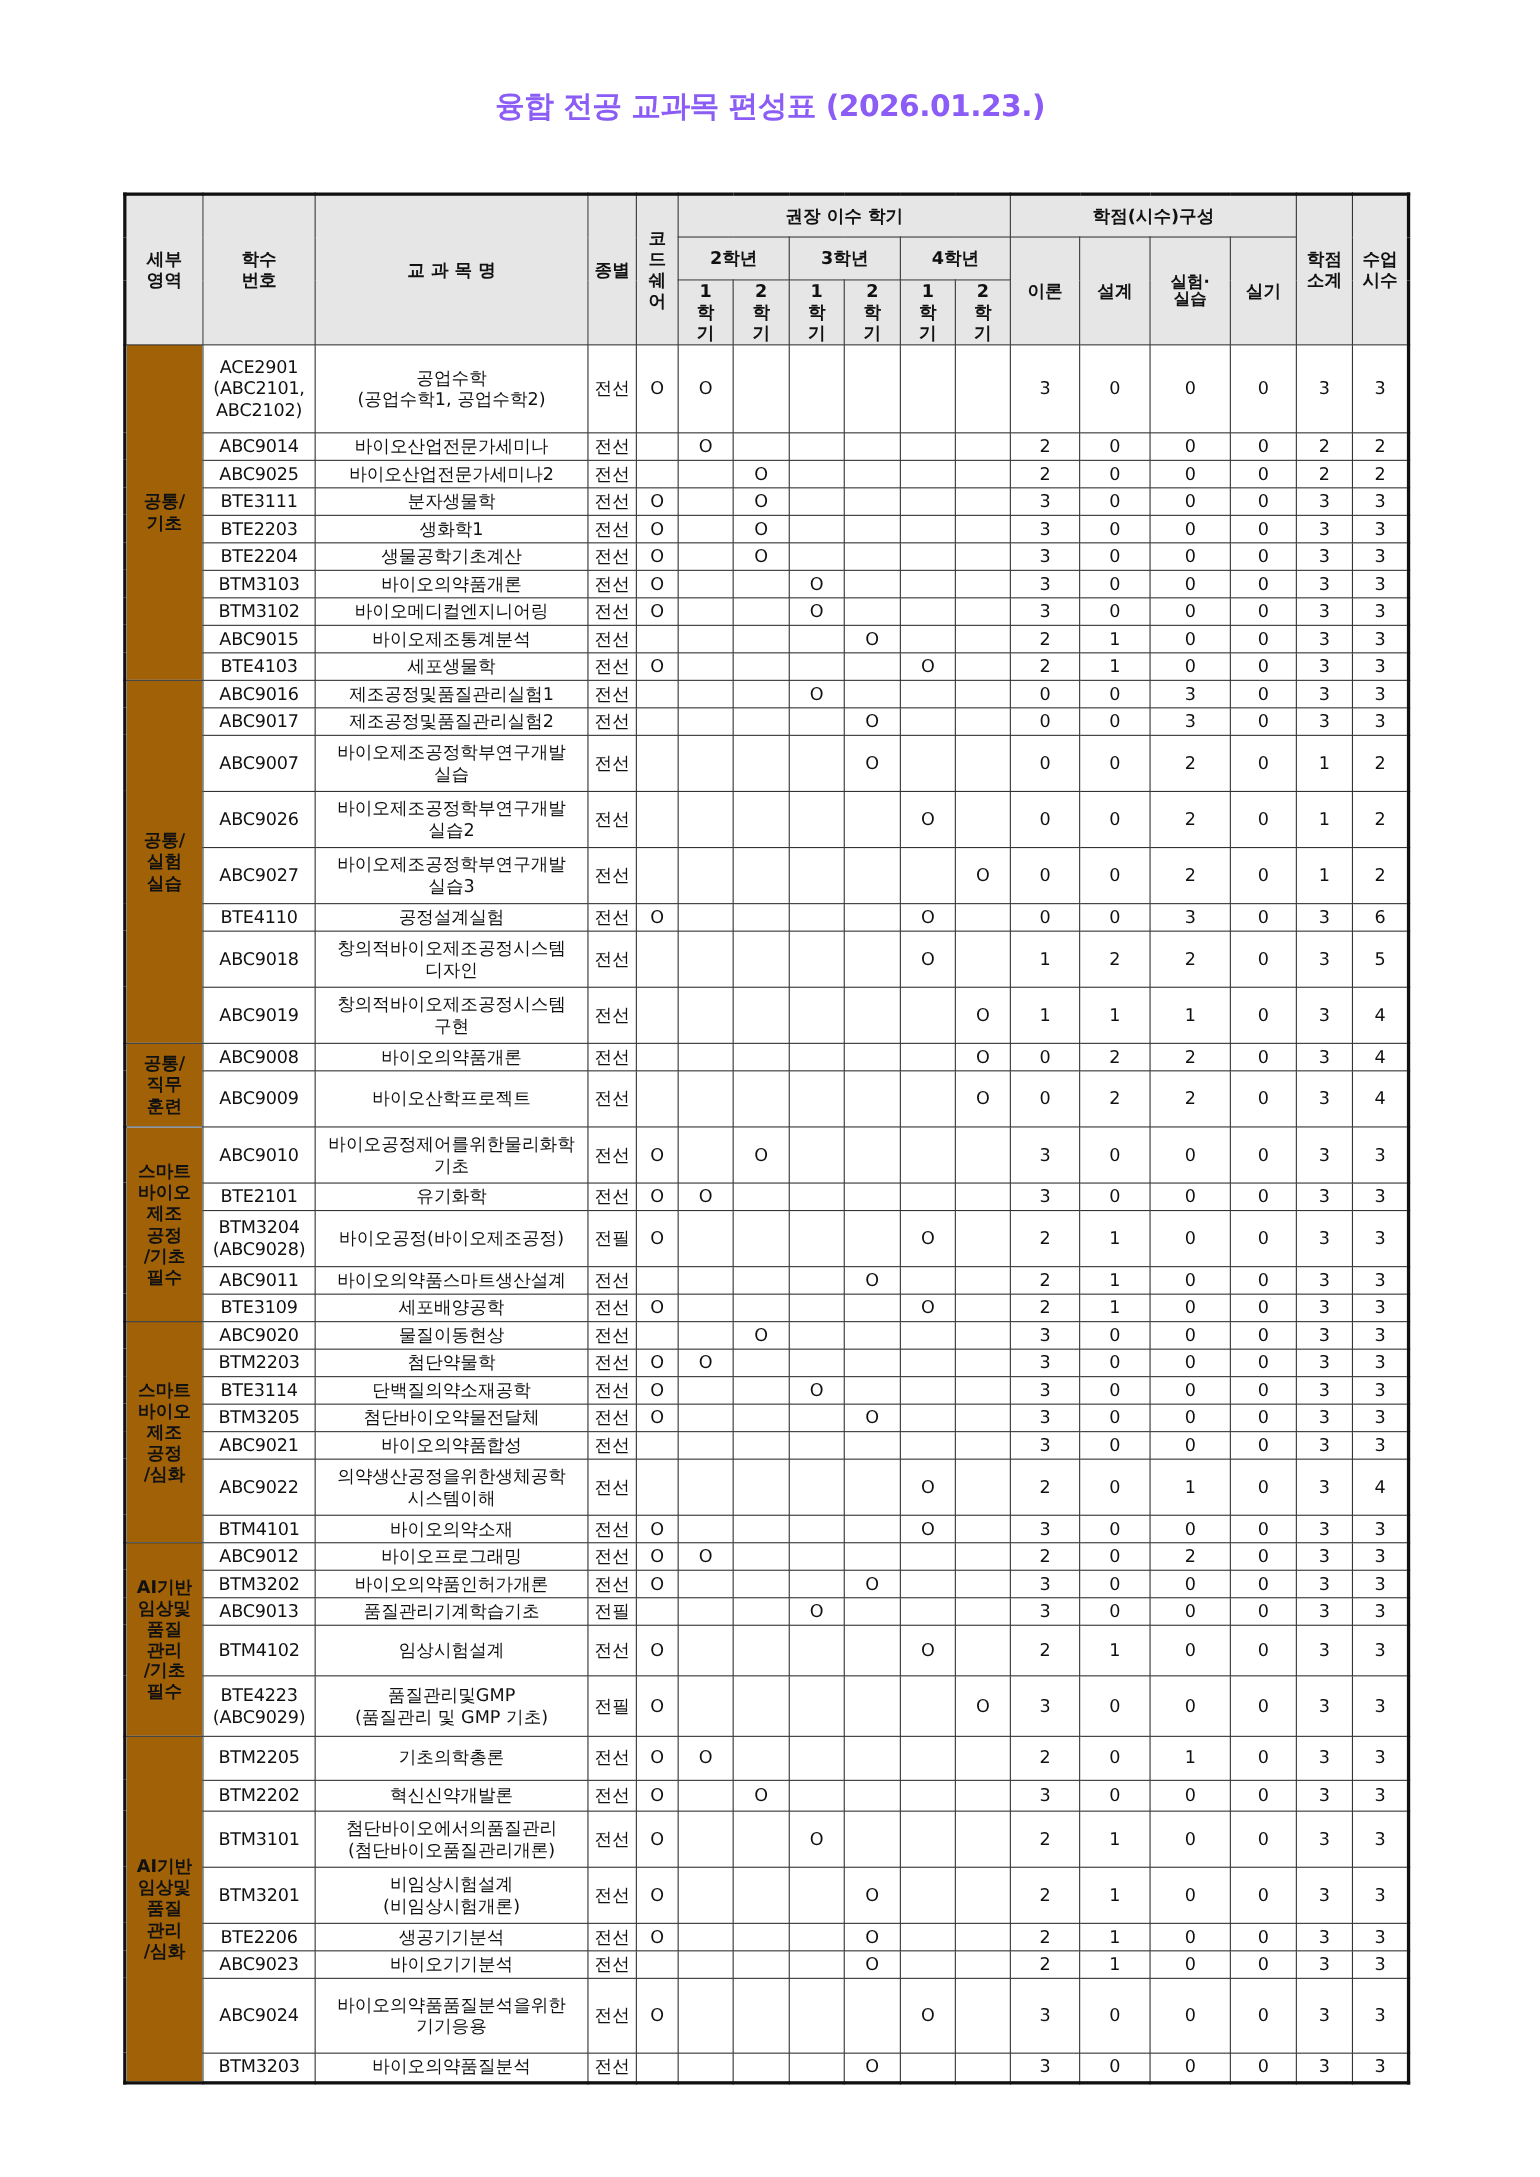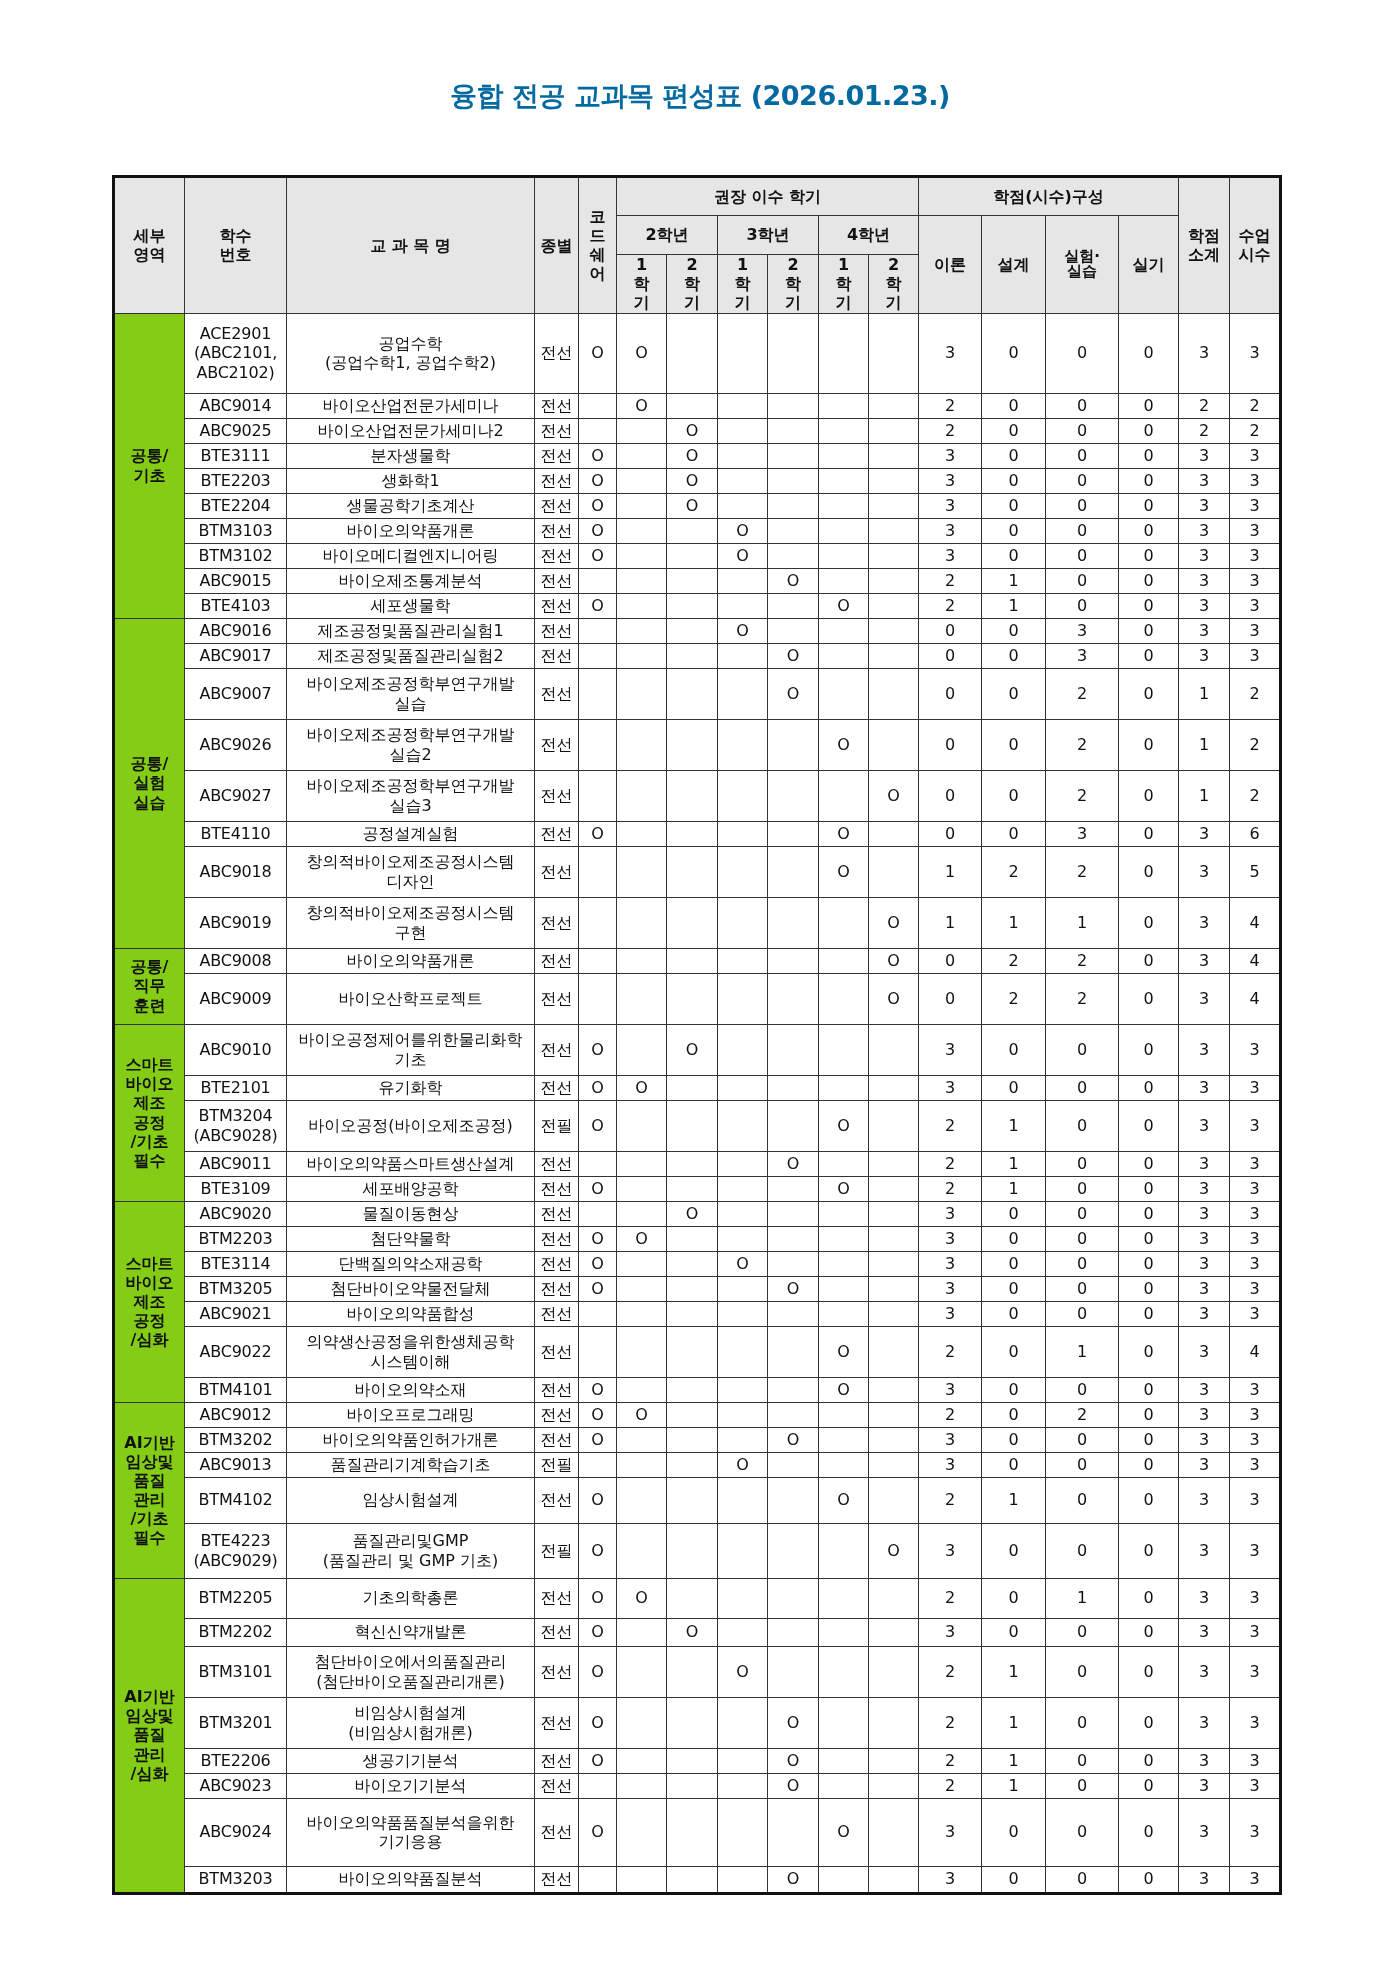--- a/index.html
+++ b/index.html
@@ -1,30 +1,30 @@
 <!DOCTYPE html>
 <html><head>
 <meta charset="utf-8">
 <style>
   html, body { margin: 0; padding: 0; background: #ffffff; }
   body { width: 1400px; height: 1979px; position: relative; overflow: hidden;
          font-family: "DejaVu Sans", "Liberation Sans", sans-serif; color: #111; }
   .title { position: absolute; left: 0; top: 78px; width: 1400px; text-align: center;
-           font-size: 27px; font-weight: bold; color: #0369a1; letter-spacing: -0.5px; }
+           font-size: 27px; font-weight: bold; color: #8b5cf6; letter-spacing: -0.5px; }
   table.grid { position: absolute; left: 112px; top: 175px; width: 1166px;
                border-collapse: collapse; table-layout: fixed; border: 3px solid #111; }
   table.grid td, table.grid th { border: 1px solid #333; padding: 0; text-align: center;
                vertical-align: middle; font-size: 16px; line-height: 1.2; overflow: hidden; }
   table.grid thead th { background: #e6e6e6; font-weight: bold; font-size: 16px; }
   table.grid thead tr.h1 th { height: 37px; }
   table.grid thead tr.h2 th { height: 38px; }
   table.grid thead tr.h3 th { height: 56px; }
   th.sem { line-height: 1.0; font-size: 15px; vertical-align: top; padding-top: 3px; }
   th.vert { line-height: 1.45; }
-  td.area { font-weight: bold; font-size: 16px; line-height: 1.9; background: #84cc16; }
+  td.area { font-weight: bold; font-size: 16px; line-height: 1.9; background: #a16207; }
   td.name { text-align: left; padding-left: 8px; line-height: 1.55; }
   td.code { line-height: 1.55; letter-spacing: -0.2px; }
   td.mark, td.num { font-size: 16px; }
   .hdr-small { font-size: 15px; line-height: 1.0; display: inline-block; text-align: center; }
 </style>
 </head>
 <body>
 
 <div class="title">융합 전공 교과목 편성표 (2026.01.23.)</div>
 

